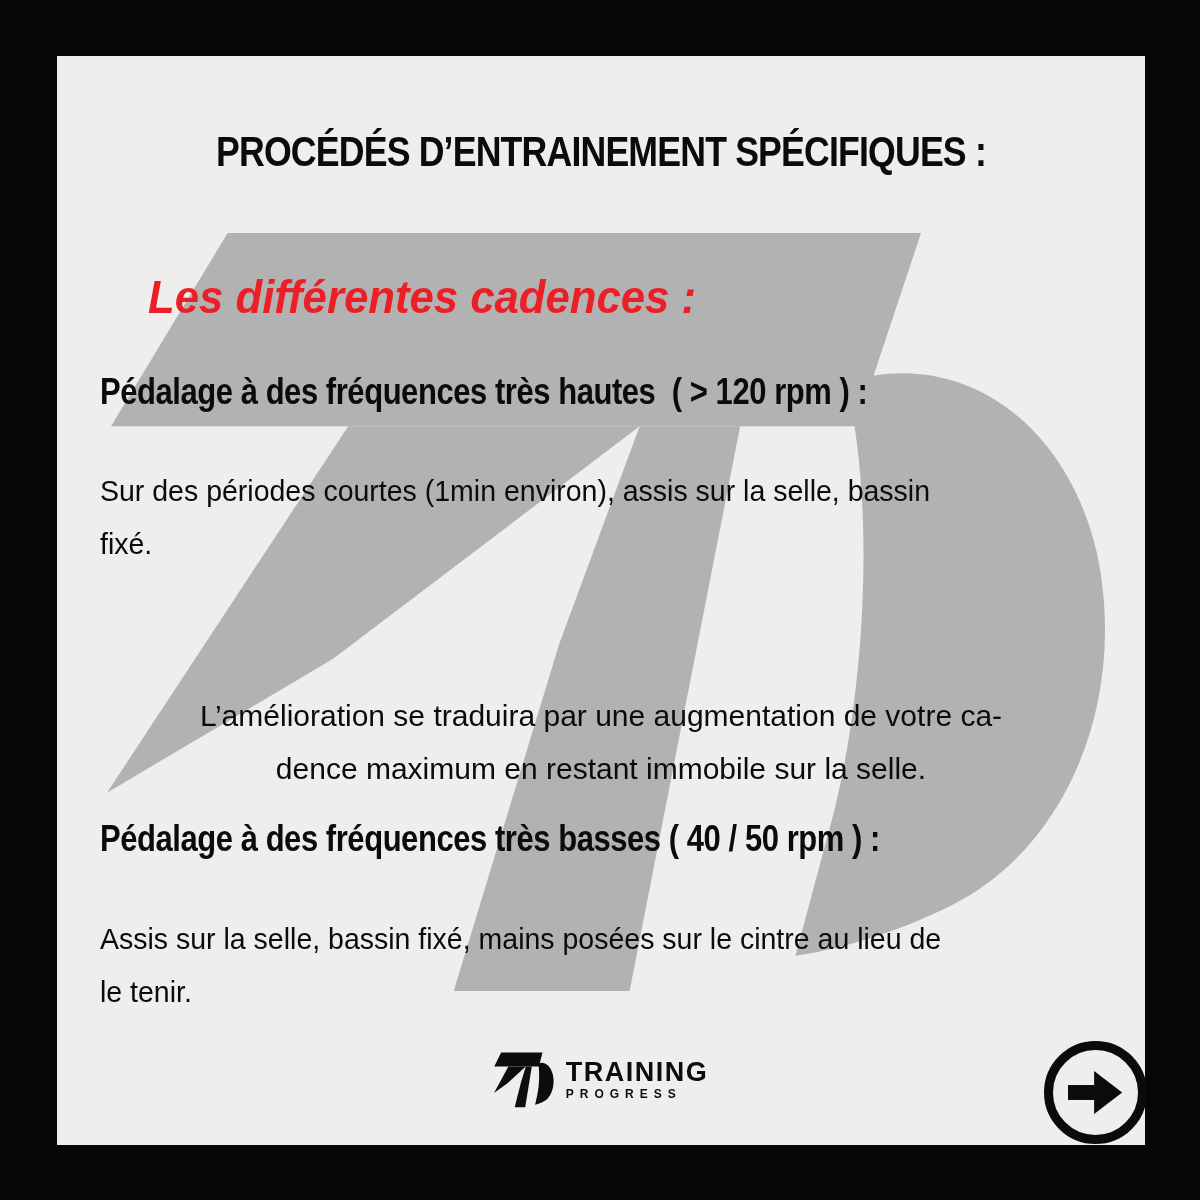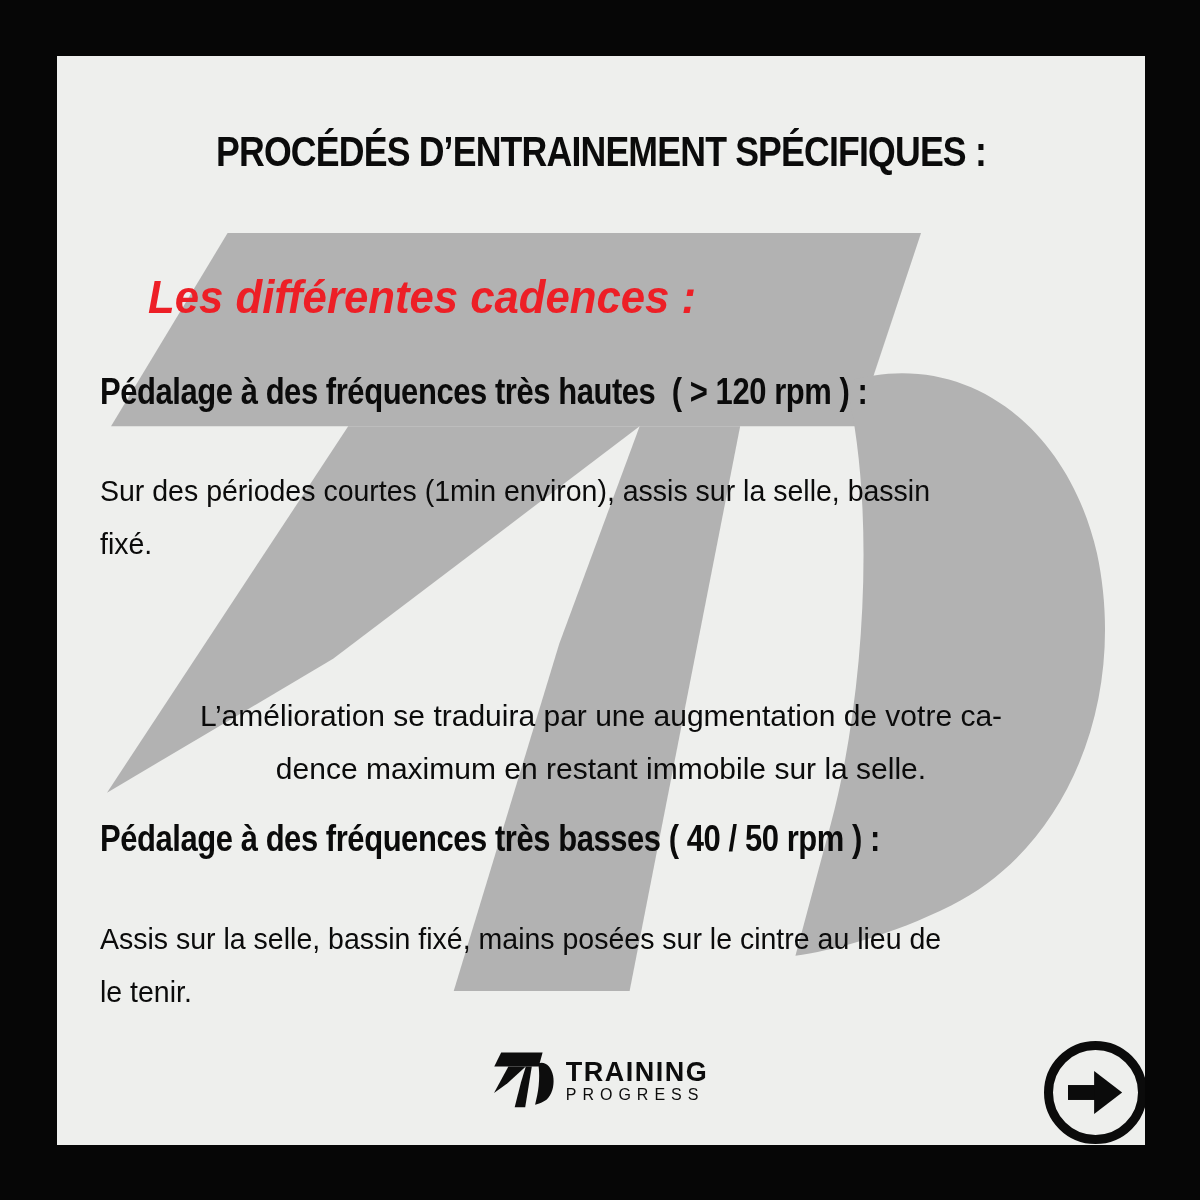--- a/index.html
+++ b/index.html
@@ -75,21 +75,21 @@
     position:absolute;top:996px;left:0;right:0;
     display:flex;justify-content:center;align-items:center;gap:12px;
   }
   .footer-brand .mark{width:60px;height:56px;}
   .brand-name{display:flex;flex-direction:column;justify-content:center;}
   .brand-line1{
     font-size:27px;font-weight:bold;letter-spacing:1.5px;
     color:#0d0d0d;line-height:28px;white-space:pre;
   }
   .brand-line2{
-    font-size:16px;font-weight:normal;letter-spacing:6px;
+    font-size:12px;font-weight:bold;letter-spacing:6px;
     color:#0d0d0d;line-height:17px;white-space:pre;
   }
   .next-button{
     position:absolute;right:-2px;bottom:1px;
     width:103px;height:103px;border-radius:50%;
     border:9px solid #0b0b0b;background:transparent;
     display:flex;align-items:center;justify-content:center;
     cursor:pointer;
   }
   .next-button svg{width:56px;height:45px;display:block;}

